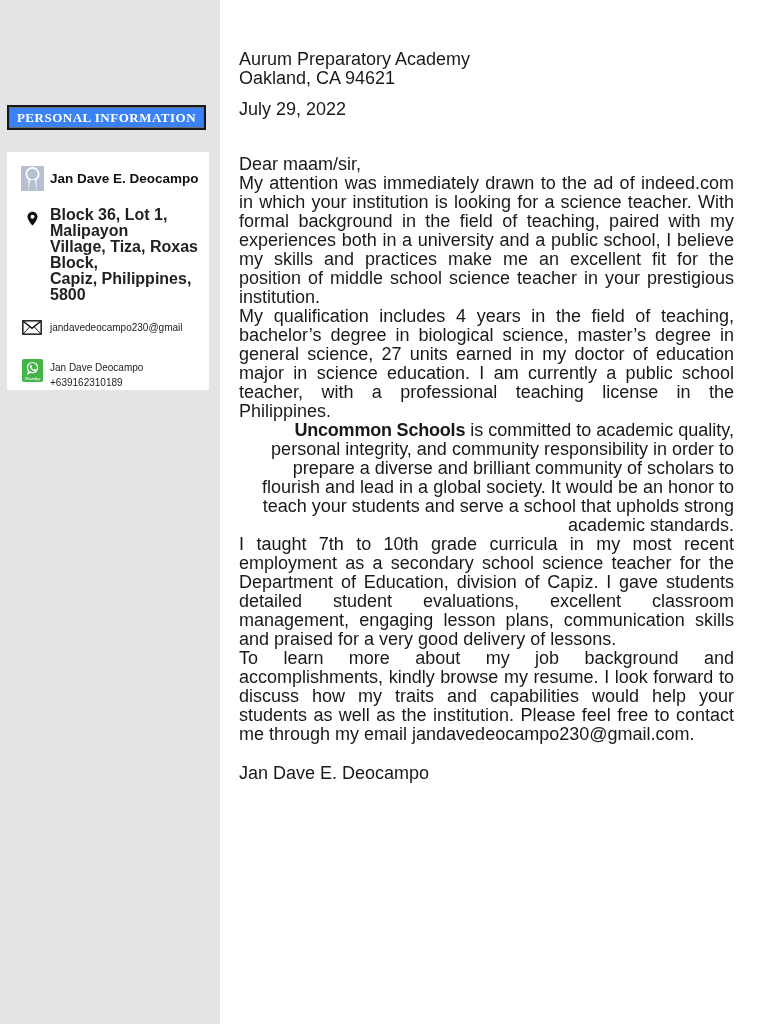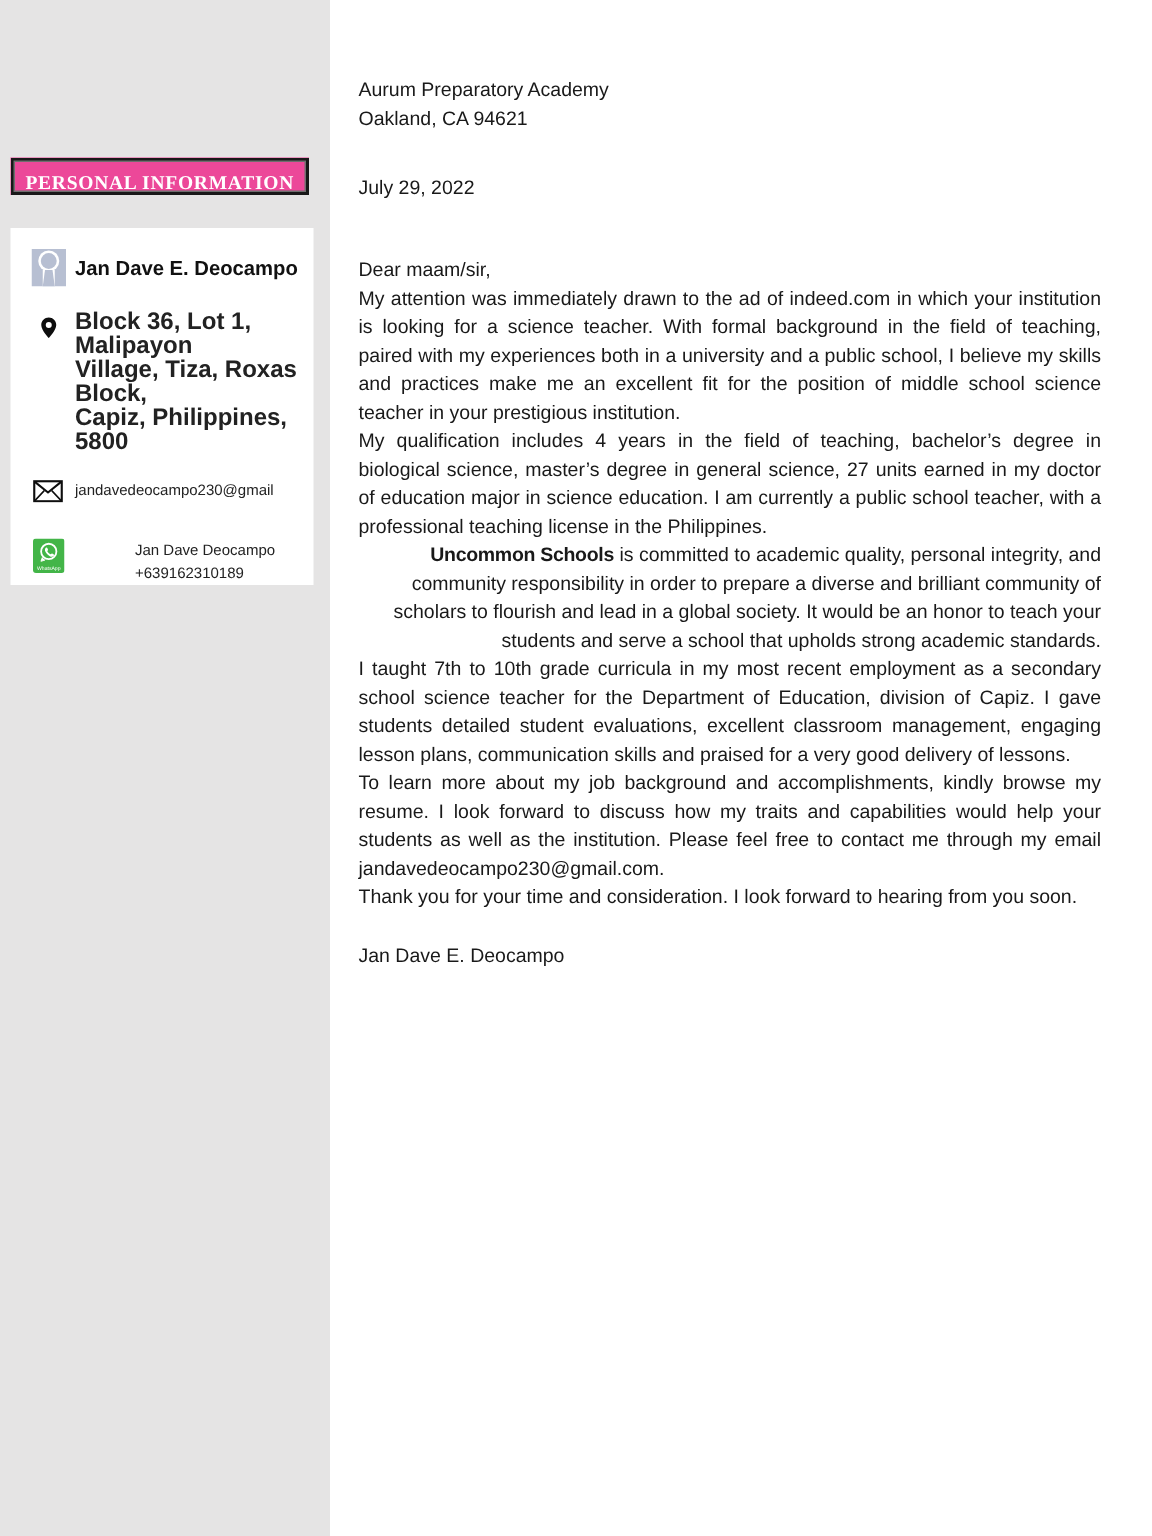--- a/index.html
+++ b/index.html
@@ -15,23 +15,23 @@
 
   
   .sidebar {
     position: absolute; left: 0; top: 0;
     width: 220px; height: 1024px;
     background: #e5e4e4;
   }
   .pi-bar {
     position: absolute; left: 7px; top: 105px;
     width: 199px; height: 25px;
-    background: #ec4899;
+    background: #3b82f6;
     box-shadow: inset 0 0 0 2px #181818, inset 0 0 0 3px #6e6e6e;
-    display: flex; align-items: flex-end; justify-content: center;
+    display: flex; align-items: center; justify-content: center;
   }
   .pi-bar .pi-text {
     color: #ffffff;
     font-family: "Liberation Serif", serif;
     font-weight: 700;
     font-size: 13px;
     letter-spacing: 0.5px;
     white-space: nowrap;
   }
   .card {
@@ -49,35 +49,35 @@
     font-weight: 700; font-size: 13.5px; line-height: 15px;
     padding-top: 6px; color: #111;
   }
   .addr-line { font-weight: 700; font-size: 16px; line-height: 16px; color: #222; }
   .small-line { font-size: 10px; line-height: 15.5px; color: #222; white-space: nowrap; }
   .row-name    { margin-bottom: 16px; }
   .row-address { margin-bottom: 16px; }
   .row-email   { margin-bottom: 22px; }
   .row-wa      { margin-bottom: 25px; }
   .row-email .txt-col { padding-top: 1px; }
-  .row-wa .txt-col { padding-top: 2px; margin-left: 40px; }
+  .row-wa .txt-col { padding-top: 2px; }
   .row-fb .txt-col { padding-top: 4px; }
 
   
   .letter {
     position: absolute; left: 239px; top: 50px;
     width: 495px;
-    font-size: 13px;
+    font-size: 18px;
     line-height: 19px;
     color: #191919;
   }
   .letter p { margin: 0; }
   .just { text-align: justify; }
   .recipient-line { line-height: 19px; }
-  .date-line { margin-top: 27px; }
+  .date-line { margin-top: 12px; }
   .salutation-line { margin-top: 36px; }
   .p1 { margin-top: 22px; }
   .p2 { margin-top: 16px; }
   .p3 { margin-top: 21px; text-align: right; }
   .p4 { margin-top: 19px; }
   .p5 { margin-top: 17px; }
   .p6 { margin-top: 18px; }
   .closing-line { margin-top: 38px; }
   .signature-line { margin-top: 20px; }
   .bold-lead { font-weight: 700; letter-spacing: -0.2px; }
@@ -179,19 +179,18 @@
     <p class="just p1">My attention was immediately drawn to the ad of indeed.com in which your institution is looking for a science teacher. With formal background in the field of teaching, paired with my experiences both in a university and a public school, I believe my skills and practices make me an excellent fit for the position of middle school science teacher in your prestigious institution.</p>
 
     <p class="just p2">My qualification includes 4 years in the field of teaching, bachelor’s degree in biological science, master’s degree in general science, 27 units earned in my doctor of education major in science education. I am currently a public school teacher, with a professional teaching license in the Philippines.</p>
 
     <p class="p3"><span class="bold-lead">Uncommon Schools</span><span> is committed to academic quality, personal integrity, and community responsibility in order to prepare a diverse and brilliant community of scholars to flourish and lead in a global society. It would be an honor to teach your students and serve a school that upholds strong academic standards.</span></p>
 
     <p class="just p4">I taught 7th to 10th grade curricula in my most recent employment as a secondary school science teacher for the Department of Education, division of Capiz. I gave students detailed student evaluations, excellent classroom management, engaging lesson plans, communication skills and praised for a very good delivery of lessons.</p>
 
     <p class="just p5">To learn more about my job background and accomplishments, kindly browse my resume. I look forward to discuss how my traits and capabilities would help your students as well as the institution. Please feel free to contact me through my email jandavedeocampo230@gmail.com.</p>
 
-    <p class="just p6">Thank you for your time and consideration. I look forward to hearing from you soon.</p>
 
 
     <div class="signature-line">Jan Dave E. Deocampo</div>
 
   </div>
 </div>
 
 </body></html>

